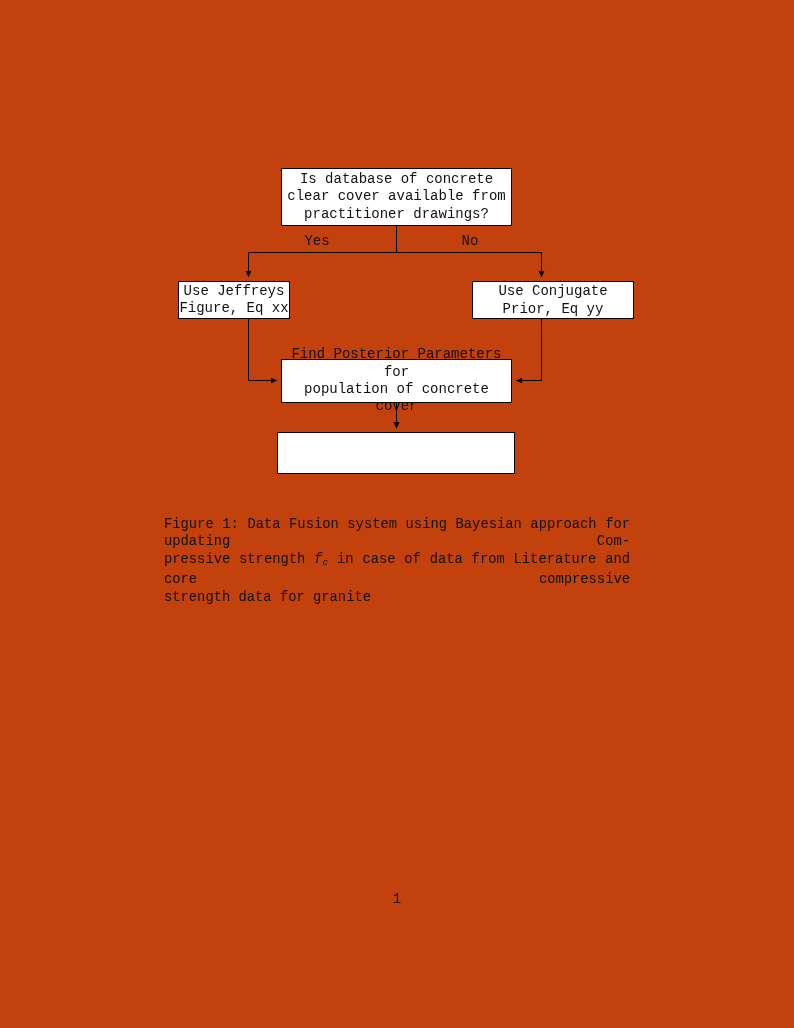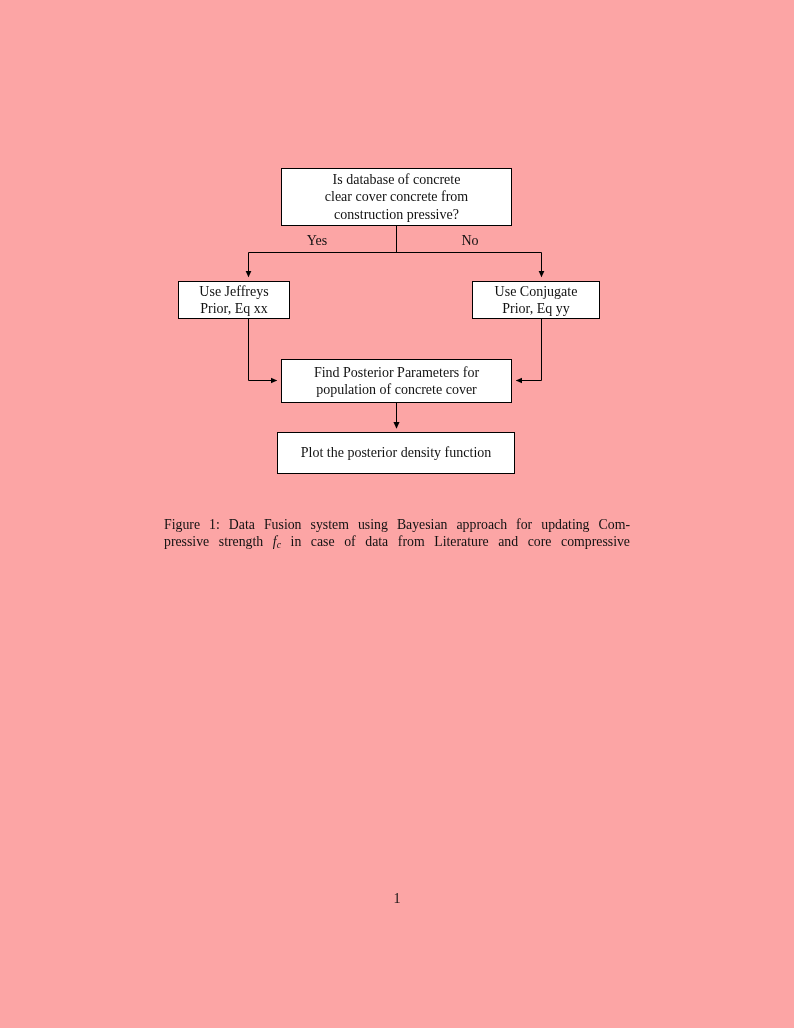--- a/index.html
+++ b/index.html
@@ -1,22 +1,22 @@
 <!DOCTYPE html>
 <html><head>
 <meta charset="utf-8">
 <style>
   * { margin: 0; padding: 0; box-sizing: border-box; }
   html, body { background: #ffffff; }
   .page {
     position: relative;
     width: 794px;
     height: 1028px;
-    background: #fca5a5;
-    font-family: Liberation Serif, serif;
+    background: #c2410c;
+    font-family: Liberation Mono, monospace;
     color: #111111;
     overflow: hidden;
   }
   .connectors {
     position: absolute;
     left: 0; top: 0;
     width: 794px; height: 1028px;
     pointer-events: none;
   }
   .node {
@@ -27,21 +27,21 @@
     flex-direction: column;
     justify-content: center;
     align-items: center;
     text-align: center;
     font-size: 14px;
     line-height: 17.4px;
     color: #111111;
   }
   .node-question  { left: 281px; top: 168px; width: 231px; height: 58px; }
   .node-jeffreys  { left: 178px; top: 281px; width: 112px; height: 38px; }
-  .node-conjugate { left: 472px; top: 281px; width: 128px; height: 38px; }
+  .node-conjugate { left: 472px; top: 281px; width: 162px; height: 38px; justify-content: flex-end; }
   .node-posterior { left: 281px; top: 359px; width: 231px; height: 44px; }
   .node-plot      { left: 277px; top: 432px; width: 238px; height: 42px; }
   .edge-label {
     position: absolute;
     top: 233px;
     width: 50px;
     text-align: center;
     font-size: 14px;
     line-height: 16px;
     color: #111111;
@@ -89,46 +89,46 @@
     <path d="M248.5 252.5 L541.5 252.5" stroke="#000000" stroke-width="1" fill="none"></path>
     <path d="M248.5 252.5 L248.5 276.5" stroke="#000000" stroke-width="1" fill="none" marker-end="url(#arrow)"></path>
     <path d="M541.5 252.5 L541.5 276.5" stroke="#000000" stroke-width="1" fill="none" marker-end="url(#arrow)"></path>
     <path d="M248.5 319 L248.5 380.5 L276.5 380.5" stroke="#000000" stroke-width="1" fill="none" marker-end="url(#arrow)"></path>
     <path d="M541.5 319 L541.5 380.5 L516.5 380.5" stroke="#000000" stroke-width="1" fill="none" marker-end="url(#arrow)"></path>
     <path d="M396.5 403 L396.5 428" stroke="#000000" stroke-width="1" fill="none" marker-end="url(#arrow)"></path>
   </svg>
 
   <div class="node node-question">
     <div>Is database of concrete</div>
-    <div>clear cover concrete from</div>
-    <div>construction pressive?</div>
+    <div>clear cover available from</div>
+    <div>practitioner drawings?</div>
   </div>
 
   <div class="edge-label edge-label-yes">Yes</div>
   <div class="edge-label edge-label-no">No</div>
 
   <div class="node node-jeffreys">
     <div>Use Jeffreys</div>
-    <div>Prior, Eq xx</div>
+    <div>Figure, Eq xx</div>
   </div>
 
   <div class="node node-conjugate">
     <div>Use Conjugate</div>
     <div>Prior, Eq yy</div>
   </div>
 
   <div class="node node-posterior">
     <div>Find Posterior Parameters for</div>
     <div>population of concrete cover</div>
   </div>
 
   <div class="node node-plot">
-    <div>Plot the posterior density function</div>
   </div>
 
   <div class="caption">
     <div class="cap-line cap-justify">Figure 1: Data Fusion system using Bayesian approach for updating Com-</div>
     <div class="cap-line cap-justify"><span>pressive strength </span><span class="cap-math-f">f</span><span class="cap-math-sub">c</span><span> in case of data from Literature and core compressive</span></div>
+    <div class="cap-line">strength data for granite</div>
   </div>
 
   <div class="page-number">1</div>
 
 </div>
 
 </body></html>

